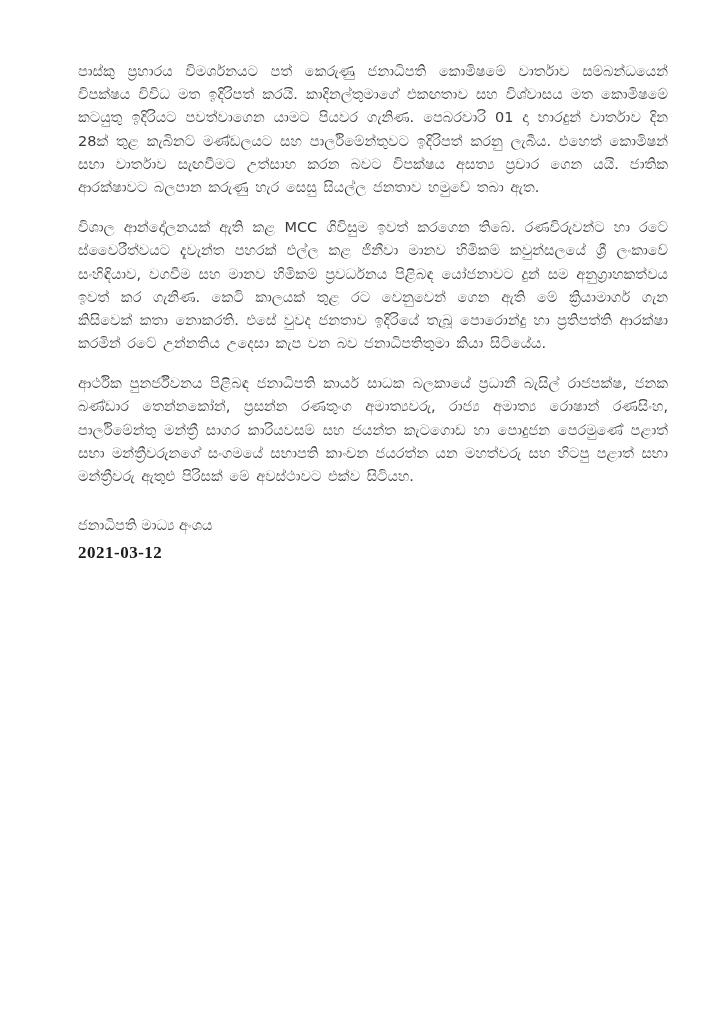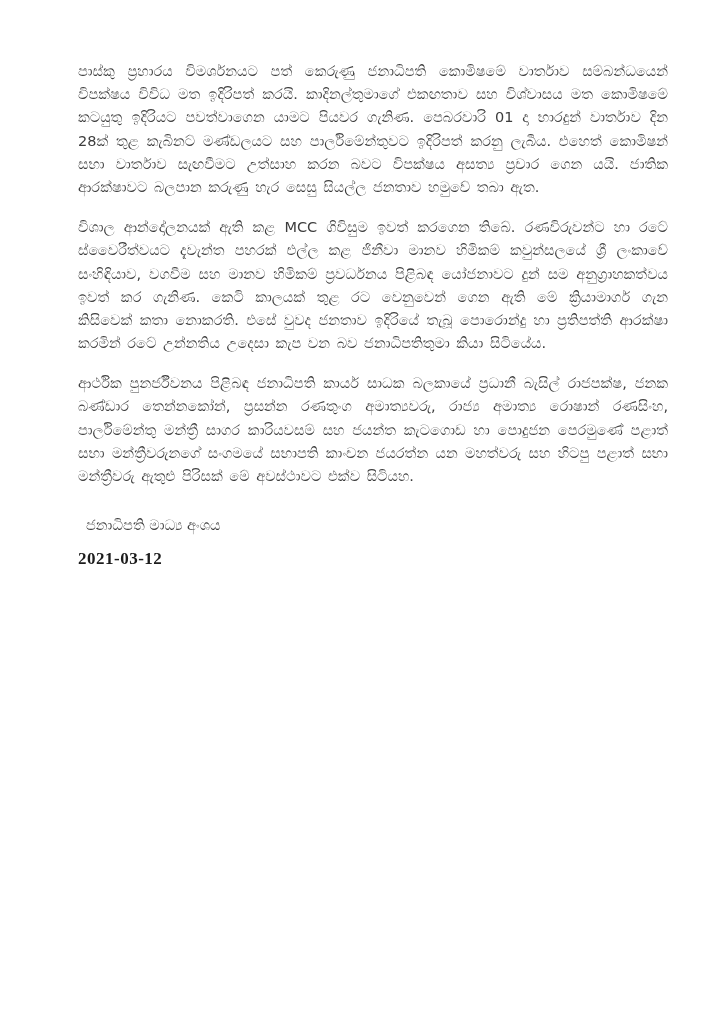--- a/index.html
+++ b/index.html
@@ -28,21 +28,21 @@
   }
   .doc-body p.para {
     margin: 0 0 17px 0;
     word-spacing: 2px;
   }
   .signature-block {
     margin-top: 26px;
     text-align: left;
   }
   .signature-line {
-    margin: 8px;
+    margin: 0;
     color: #3d3d3d;
     font-size: 14.5px;
   }
   .date-line {
     margin: 2px 0 0 0;
     color: #1c1c1c;
     font-family: "Liberation Serif", serif;
     font-weight: bold;
     font-size: 17px;
     letter-spacing: 0.5px;

